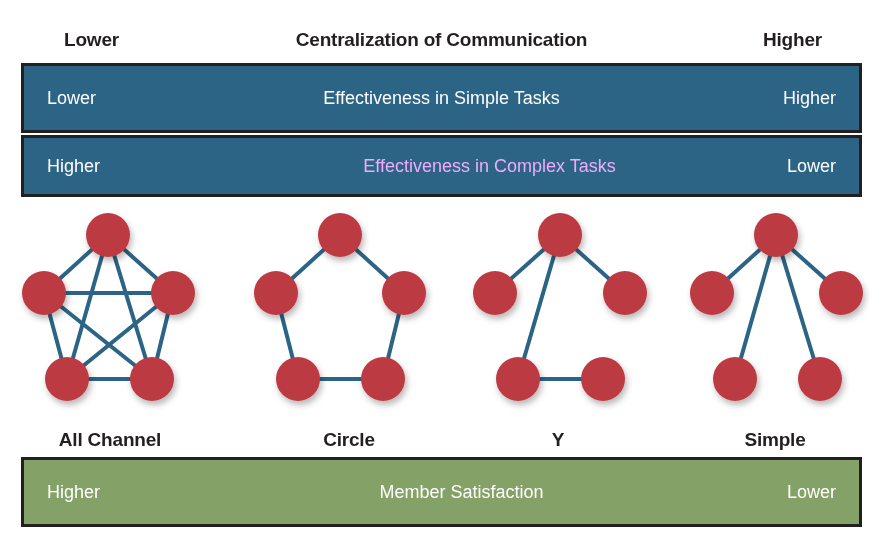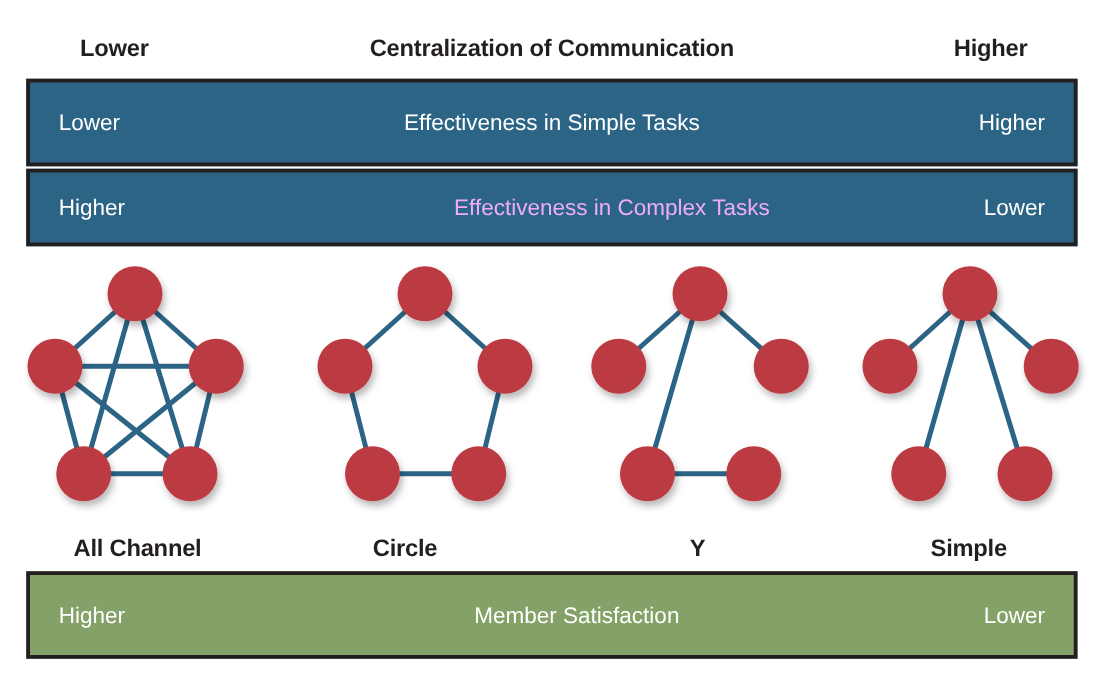--- a/index.html
+++ b/index.html
@@ -134,21 +134,21 @@
         <circle cx="712" cy="95" r="22" fill="#BC3B43" filter="url(#node-shadow)"></circle>
         <circle cx="841" cy="95" r="22" fill="#BC3B43" filter="url(#node-shadow)"></circle>
         <circle cx="735" cy="181" r="22" fill="#BC3B43" filter="url(#node-shadow)"></circle>
         <circle cx="820" cy="181" r="22" fill="#BC3B43" filter="url(#node-shadow)"></circle>
       </g>
   </svg>
 </div>
 
 <div id="captions">
     <div class="caption" style="left: 110px;">All Channel</div>
-    <div class="caption" style="left: 324px;">Circle</div>
+    <div class="caption" style="left: 349px;">Circle</div>
     <div class="caption" style="left: 558px;">Y</div>
     <div class="caption" style="left: 775px;">Simple</div>
   </div>
 
 <div class="band" id="band-member" style="background: rgb(132, 161, 103); border-color: rgb(35, 31, 32);">
   <div class="cell cell-left" style="color: rgb(255, 255, 255);">Higher</div>
   <div class="cell cell-center" style="color: rgb(255, 255, 255); padding-left: 20px;">Member Satisfaction</div>
   <div class="cell cell-right" style="color: rgb(255, 255, 255);">Lower</div>
 </div>
 

